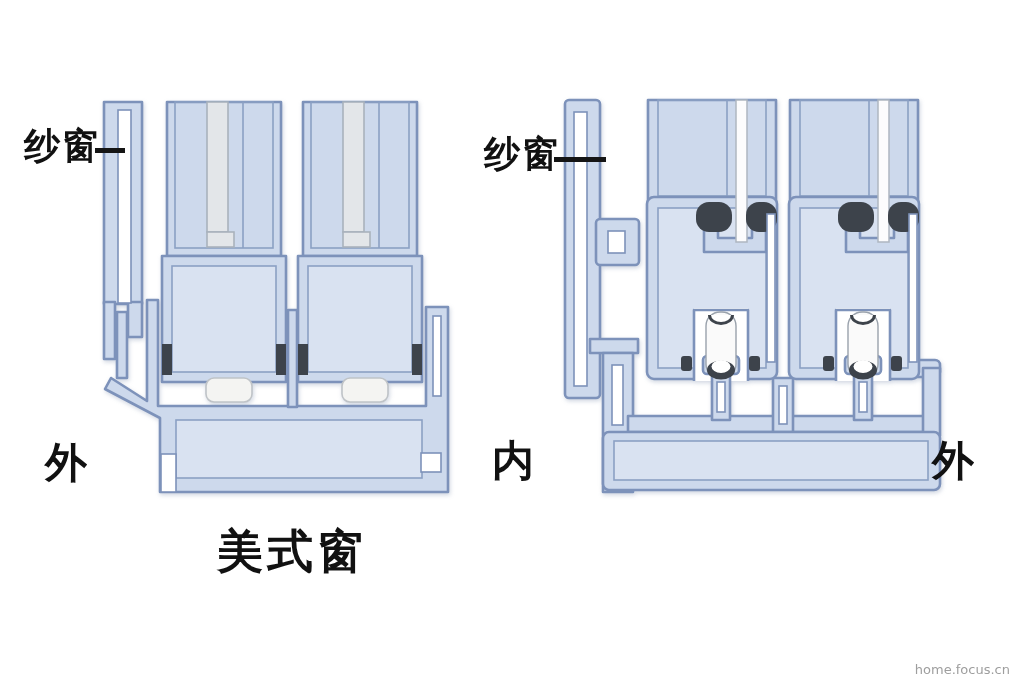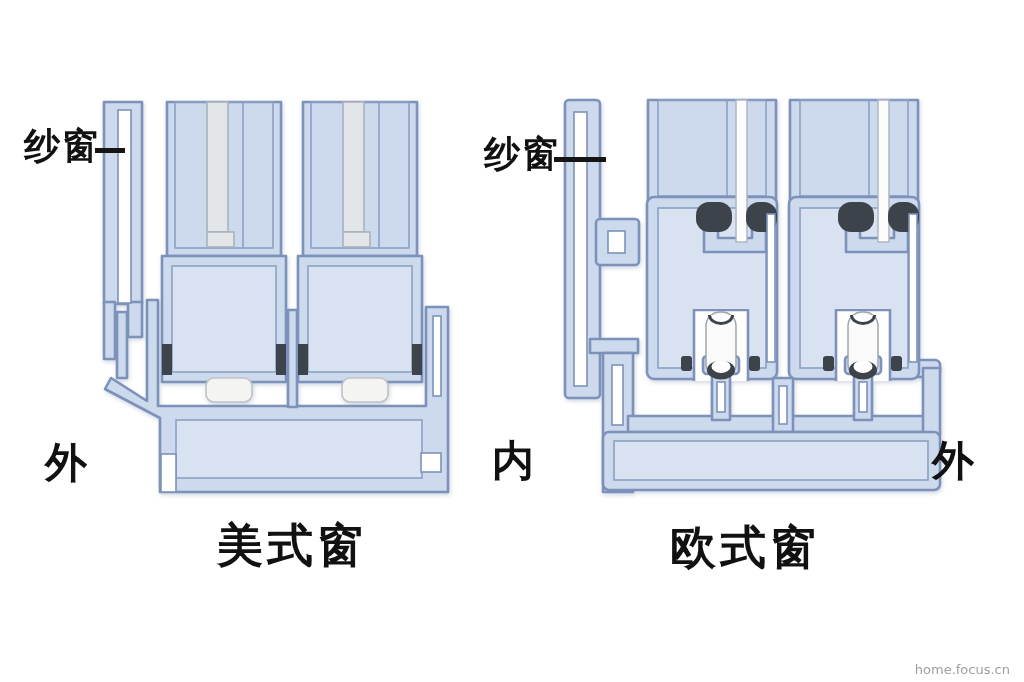--- a/index.html
+++ b/index.html
@@ -18,21 +18,21 @@
   .ol {stroke:#7d92ba;stroke-width:2.6;fill:none;stroke-linejoin:round;}
   .glass-us{fill:#e3e6e9;stroke:#a9b2bc;stroke-width:1.6;}
   .glass-eu{fill:#fcfcfd;stroke:#aeb6c0;stroke-width:1.5;}
   .dark{fill:#3d434b;stroke:none;}
   .glide{fill:#f4f4f2;stroke:#bfc3c7;stroke-width:1.6;}
   .roller{fill:#fafafa;stroke:#9aa2ac;stroke-width:1.4;}
   
   .lbl{position:absolute;color:#111111;font-weight:700;line-height:1;white-space:nowrap;}
   .lbl-screen{font-size:36px;letter-spacing:2px;}
   .lbl-side{font-size:42px;}
-  .lbl-caption{font-size:46px;text-align:center;letter-spacing:4px;}
+  .lbl-caption{font-size:46px;text-align:center;letter-spacing:4px;margin-top:6px;}
   .leader{position:absolute;background:#151515;}
   .watermark{position:absolute;right:14px;bottom:5px;font-size:13px;color:#9e9e9e;font-weight:400;}
 </style>
 </head>
 <body>
 
 <div class="canvas">
 
   <svg class="diagram" width="1024" height="682" viewBox="0 0 1024 682">
 
@@ -173,16 +173,15 @@
   <div class="leader" style="left:554px;top:157px;width:52px;height:5px;"></div>
 
   <div class="lbl lbl-side" style="left:45px;top:442px;">外</div>
 
   <div class="lbl lbl-side" style="left:492px;top:440px;">内</div>
 
   <div class="lbl lbl-side" style="left:932px;top:440px;">外</div>
 
   <div class="lbl lbl-caption" style="left:197px;width:190px;top:522px;">美式窗</div>
 
-  <div class="lbl lbl-caption" style="left:650px;width:190px;top:524px;">欧式窗</div>
 
   <div class="watermark">home.focus.cn</div>
 </div>
 
 </body></html>

